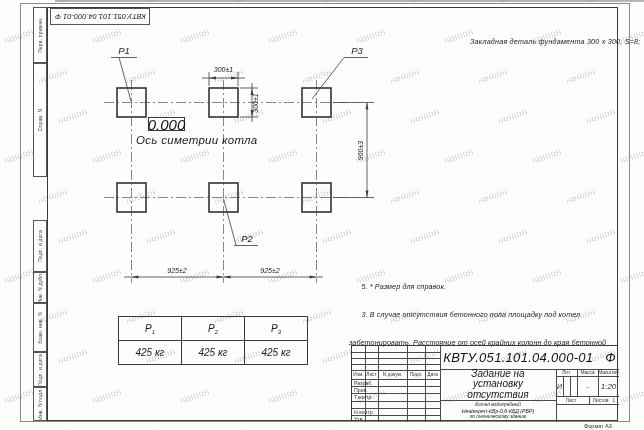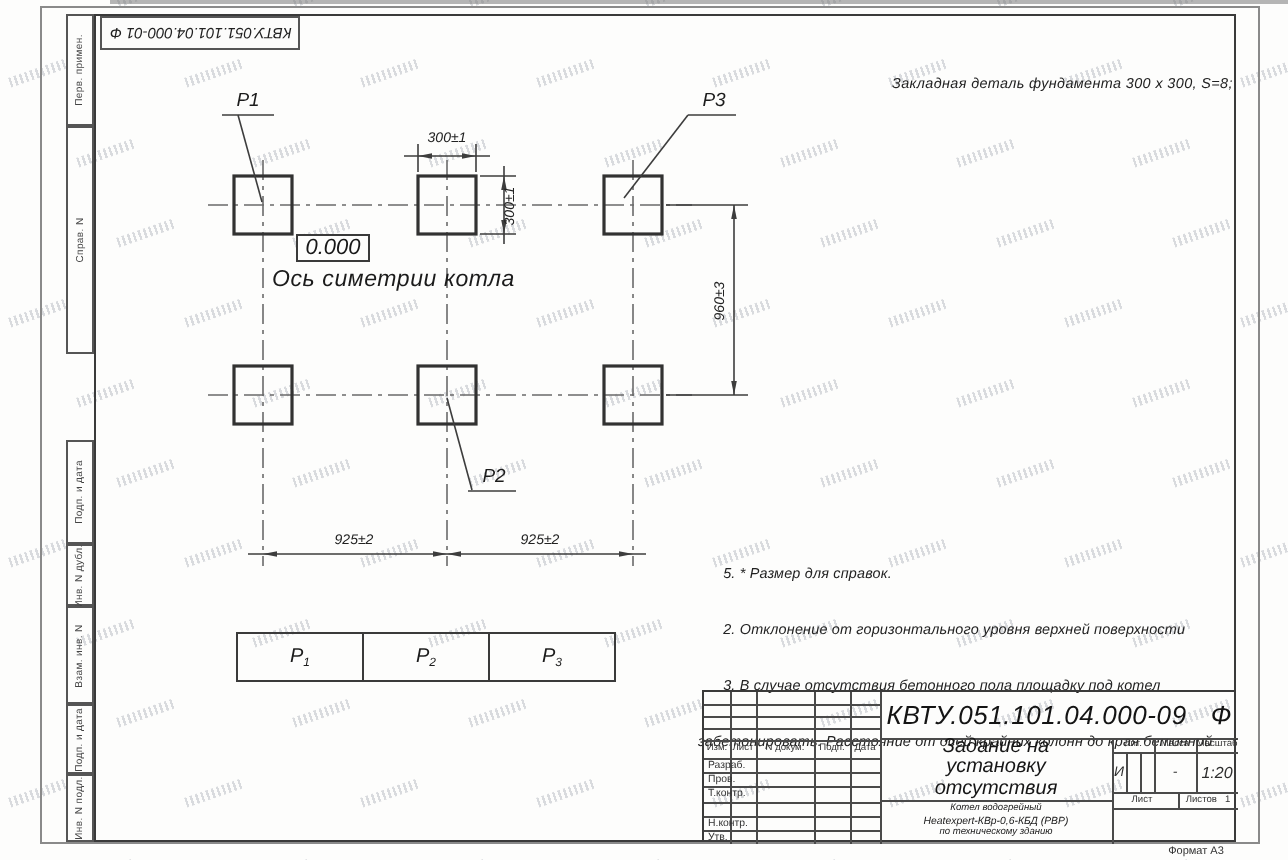--- a/index.html
+++ b/index.html
@@ -209,50 +209,54 @@
         <polygon points="252,117 250.6,110 253.4,110"></polygon>
       <polygon points="367,102.5 365.6,109.5 368.4,109.5"></polygon>
         <polygon points="367,197.5 365.6,190.5 368.4,190.5"></polygon>
       <polygon points="131.5,277 138.5,275.6 138.5,278.4"></polygon>
         <polygon points="223.5,277 216.5,275.6 216.5,278.4"></polygon>
       <polygon points="223.5,277 230.5,275.6 230.5,278.4"></polygon>
         <polygon points="316.5,277 309.5,275.6 309.5,278.4"></polygon>
     </g>
   </svg>
 
-  <div class="abs it" style="left:446px;top:37px;font-size:7.2px;color:#222;letter-spacing:.2px;">Закладная деталь фундамента  300 х 300,  S=8;</div>
+  <div class="abs it" style="left:470px;top:37px;font-size:7.2px;color:#222;letter-spacing:.2px;">Закладная деталь фундамента  300 х 300,  S=8;</div>
 
   <div class="abs ptxt" style="left:112px;top:45px;width:24px;">P1</div>
   <div class="abs ptxt" style="left:345px;top:45px;width:24px;">P3</div>
   <div class="abs ptxt" style="left:235px;top:233px;width:24px;">P2</div>
 
   <div class="abs dimtxt" style="left:203px;top:66px;width:41px;">300±1</div>
   <div class="abs dimtxt" style="left:252px;top:118px;width:30px;transform:rotate(-90deg);transform-origin:0 0;">300±1</div>
   <div class="abs dimtxt" style="left:357px;top:198px;width:95px;transform:rotate(-90deg);transform-origin:0 0;">960±3</div>
   <div class="abs dimtxt" style="left:157px;top:266.5px;width:40px;">925±2</div>
   <div class="abs dimtxt" style="left:250px;top:266.5px;width:40px;">925±2</div>
 
   <div class="abs ctr" style="left:148px;top:117px;width:37px;height:14px;border:1.1px solid #3a3a3a;box-sizing:border-box;background:#fdfdfc;">
-    <span class="it" style="font-size:11px;color:#181818;font-style:italic;">0.000</span>
+    <span class="it" style="font-size:15px;color:#181818;font-style:italic;">0.000</span>
   </div>
   <div class="abs it" style="left:136px;top:134px;font-size:11.5px;color:#1b1b1b;letter-spacing:.3px;">Ось симетрии котла</div>
 
   <table class="ltable abs" style="left:118px;top:316px;">
     <tbody>
         <tr>
       <td><span>Р</span><span class="sub">1</span></td>
       <td><span>Р</span><span class="sub">2</span></td>
       <td><span>Р</span><span class="sub">3</span></td>
     </tr>
+    <tr>
+      <td>425 кг</td>
+      <td>425 кг</td>
+      <td>425 кг</td>
+    </tr>
   </tbody>
     </table>
 
   <div class="abs notes" style="left:349px;top:263px;width:270px;">
     <div>      5. * Размер для справок.</div>
-    <div>      2. Отклонение от горизонтального уровня верхней поверхности</div>
     <div>      3. В случае отсутствия бетонного пола площадку под котел</div>
     <div>забетонировать. Расстояние от осей крайних колонн до края бетонной</div>
     
     
   </div>
 
   <div class="abs tblock" style="left:351px;top:345px;width:267px;height:76px;">
 
     <div class="tb-vl" style="left:13px;top:0;height:76px;"></div>
     <div class="tb-vl" style="left:26px;top:0;height:76px;"></div>
@@ -288,21 +292,21 @@
     <div class="abs tb-small ctr" style="left:73px;top:24px;width:15px;height:9px;">Дата</div>
 
     <div class="abs tb-label" style="left:2px;top:33.5px;width:26px;">Разраб.</div>
     <div class="abs tb-label" style="left:2px;top:40.5px;width:26px;">Пров.</div>
     <div class="abs tb-label" style="left:2px;top:47.5px;width:26px;">Т.контр.</div>
     <div class="abs tb-label" style="left:2px;top:55.5px;width:26px;"></div>
     <div class="abs tb-label" style="left:2px;top:62.5px;width:26px;">Н.контр.</div>
     <div class="abs tb-label" style="left:2px;top:69.5px;width:26px;">Утв.</div>
 
     <div class="abs ctr" style="left:88px;top:0;width:179px;height:23px;gap:12px;">
-      <span class="it" style="font-size:13px;color:#141414;letter-spacing:.3px;">КВТУ.051.101.04.000-09</span>
+      <span class="it" style="font-size:13px;color:#141414;letter-spacing:.3px;">КВТУ.051.101.04.000-01</span>
       <span class="it" style="font-size:13px;color:#141414;">Ф</span>
     </div>
 
     <div class="abs ctr" style="left:88px;top:23px;width:116px;height:31px;flex-direction:column;">
       <span class="it" style="font-size:10px;line-height:10.4px;color:#161616;">Задание на</span>
       <span class="it" style="font-size:10px;line-height:10.4px;color:#161616;">установку</span>
       <span class="it" style="font-size:10px;line-height:10.4px;color:#161616;">отсутствия</span>
     </div>
 
     <div class="abs ctr" style="left:88px;top:54px;width:116px;height:22px;flex-direction:column;">

